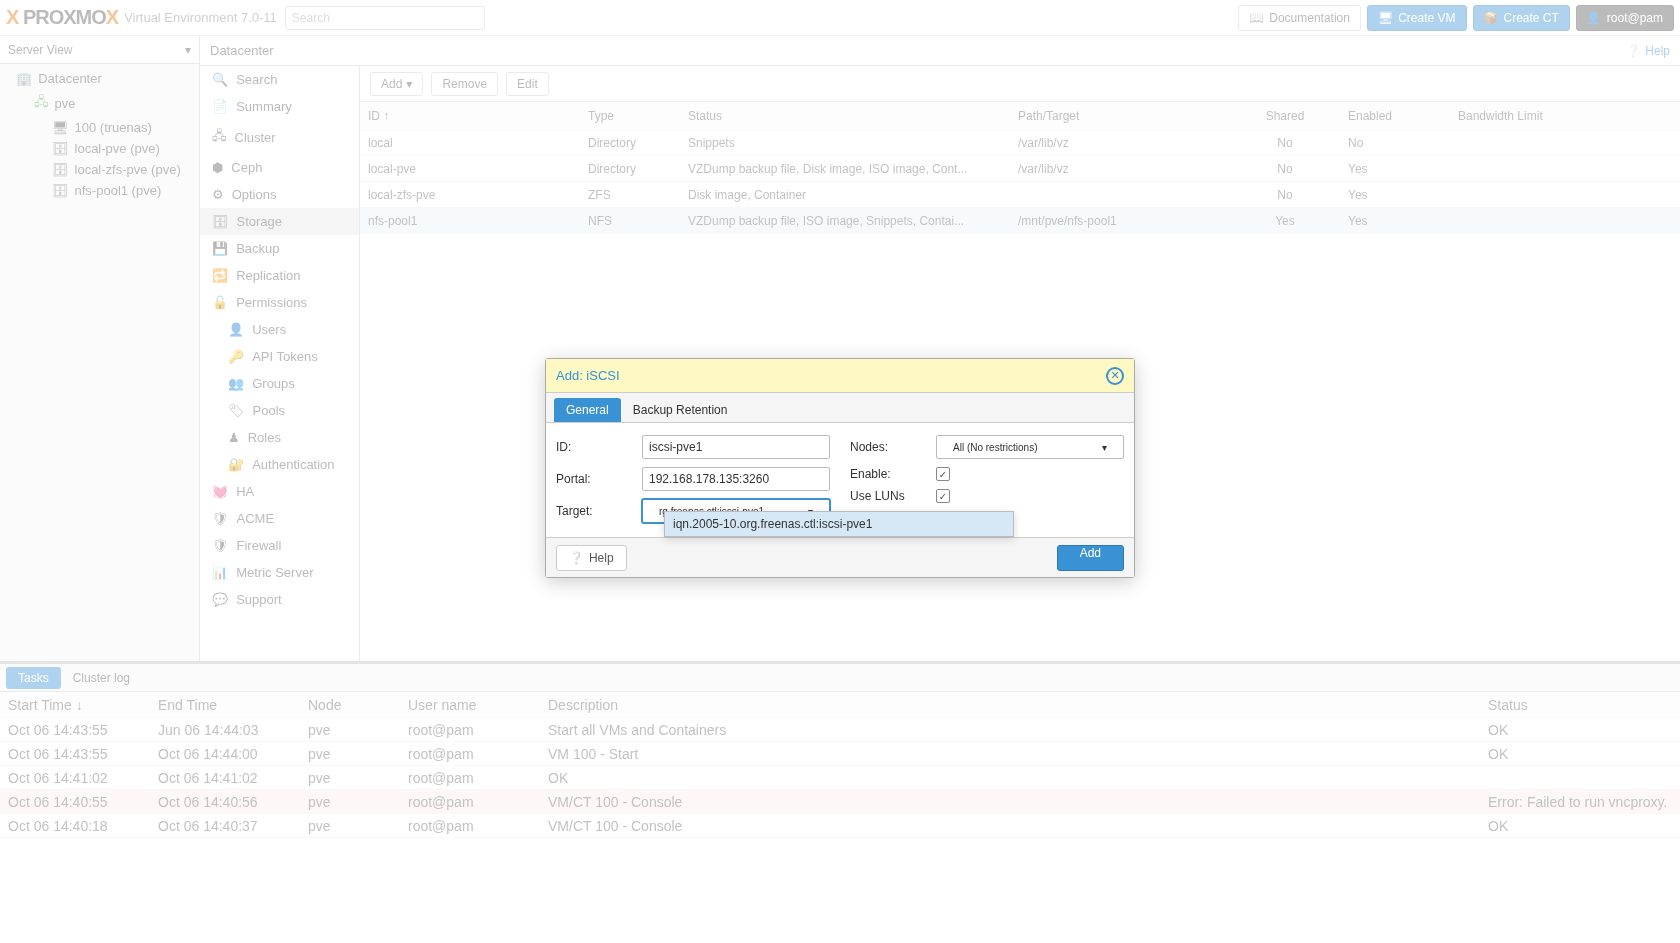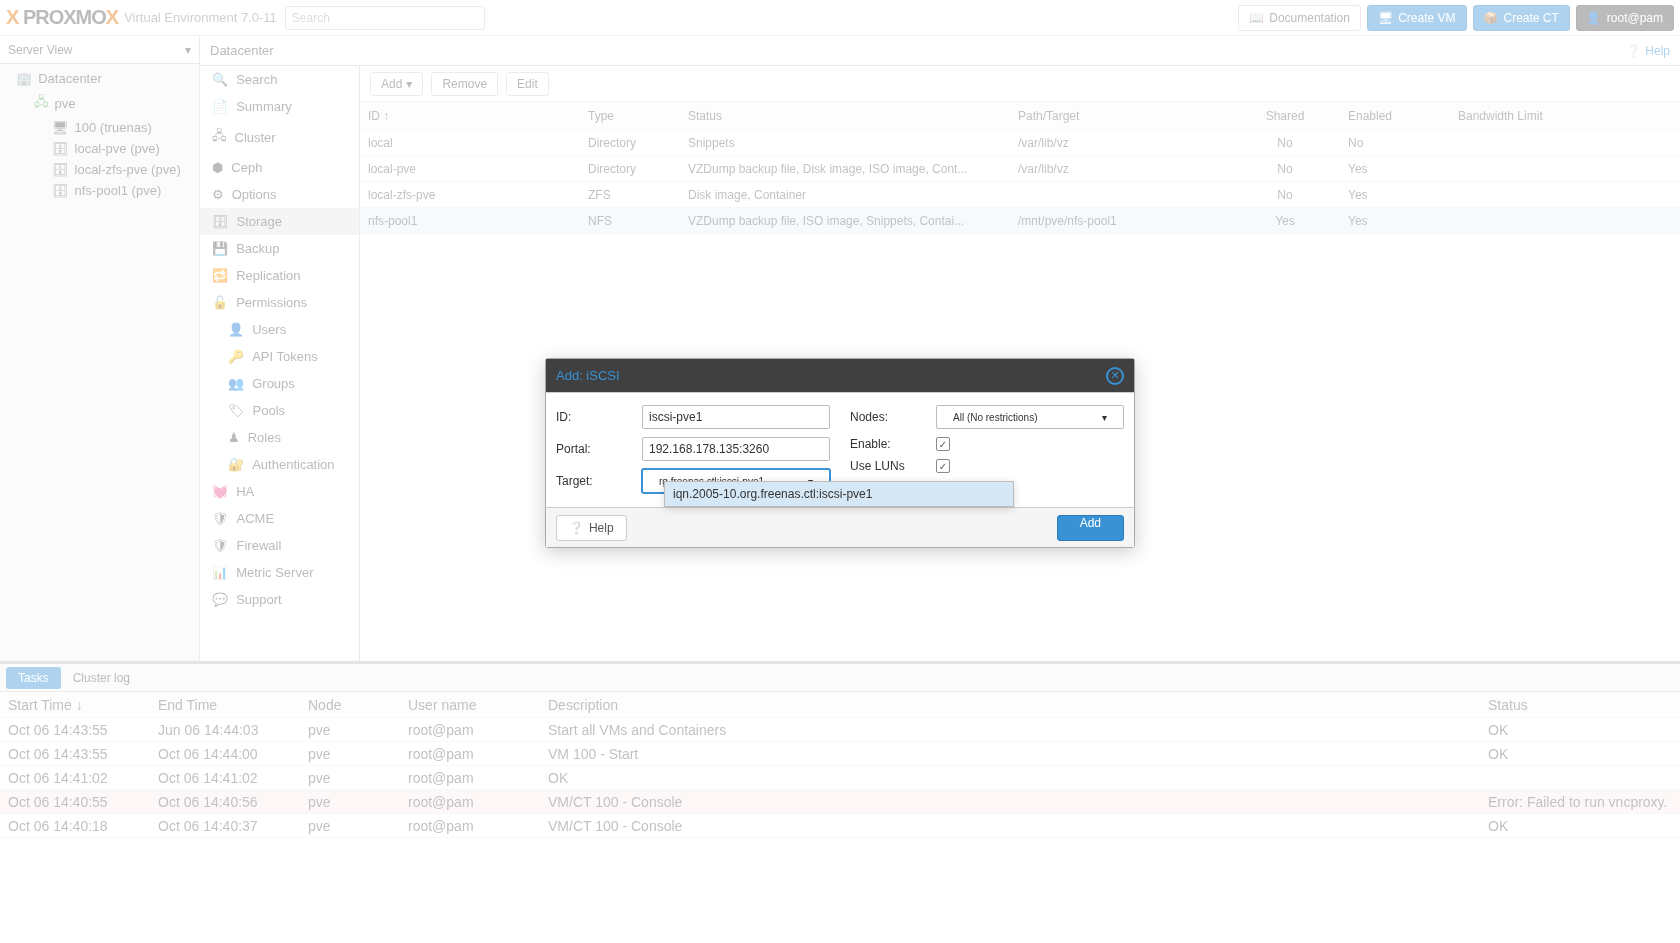--- a/index.html
+++ b/index.html
@@ -53,21 +53,21 @@
 .log-head, .log-row { display:flex; font-size:14px; color:#666; border-bottom:1px solid #eee; align-items:center; }
 .log-head { height:26px; background:#f9f9f9; }
 .log-row { height:24px; }
 .log-row.err { background:#fdecec; }
 .lc { padding:0 8px; overflow:hidden; text-overflow:ellipsis; white-space:nowrap; }
 .l-start{width:150px;} .l-end{width:150px;} .l-node{width:100px;} .l-user{width:140px;} .l-desc{flex:1;} .l-status{width:200px;}
 
 
 .overlay { position:absolute; inset:0; background:rgba(255,255,255,0.6); }
 .dialog { position:absolute; width:590px; left:545px; top:358px; background:#fff; border:1px solid #aaa; border-radius:3px; box-shadow:0 4px 20px rgba(0,0,0,.2); }
-.dlg-title { height:34px; display:flex; align-items:center; padding:0 10px; font-size:13px; color:#3892d4; border-bottom:1px solid #ccc; background:#404040; }
+.dlg-title { height:34px; display:flex; align-items:center; padding:0 10px; font-size:13px; color:#3892d4; border-bottom:1px solid #ccc; background:#fef9c3; }
 .dlg-close { margin-left:auto; width:18px; height:18px; border:2px solid #3892d4; border-radius:50%; display:flex; align-items:center; justify-content:center; color:#3892d4; font-size:11px; }
 .dlg-tabs { height:30px; display:flex; align-items:flex-end; gap:0; padding:6px 8px 0; border-bottom:1px solid #ccc; background:#f5f5f5; }
 .dtab { padding:5px 12px; font-size:12px; border-radius:3px 3px 0 0; color:#333; }
 .dtab.active { background:#3892d4; color:#fff; }
 .dlg-body { padding:12px 10px 14px; display:flex; gap:20px; position:relative; }
 .form-col { flex:1; display:flex; flex-direction:column; gap:8px; }
 .frow { display:flex; align-items:center; gap:6px; }
 .flabel { width:80px; font-size:12px; color:#333; }
 .finput { flex:1; height:24px; border:1px solid #bbb; border-radius:2px; padding:0 6px; font-size:12px; color:#333; background:#fff; }
 .fselect { flex:1; height:24px; border:1px solid #bbb; border-radius:2px; padding:0 16px; font-size:10px; color:#333; background:#fff; display:flex; align-items:center; justify-content:space-between; }
@@ -346,20 +346,24 @@
 </div>
 
 <div class="overlay"></div>
 <div class="dialog">
   <div class="dlg-title">
     <span>Add: iSCSI</span>
     <div class="dlg-close">
       <span>✕</span>
     </div>
   </div>
+  <div class="dlg-tabs">
+    <div class="dtab active">General</div>
+    <div class="dtab">Backup Retention</div>
+  </div>
   <div class="dlg-body">
     <div class="form-col">
       <div class="frow">
         <div class="flabel">ID:</div>
         <input class="finput" value="iscsi-pve1" style="">
       </div>
       <div class="frow">
         <div class="flabel">Portal:</div>
         <input class="finput" value="192.168.178.135:3260" style="">
       </div>

